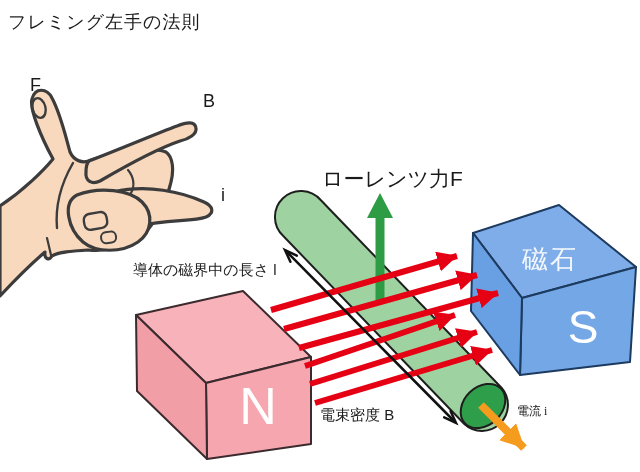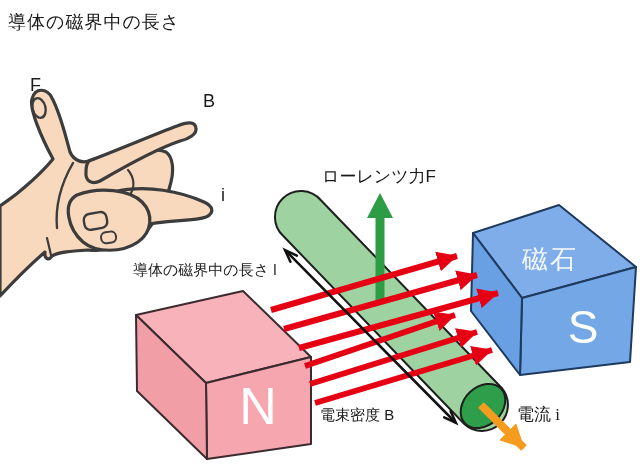--- a/index.html
+++ b/index.html
@@ -7,24 +7,24 @@
     position:relative;width:640px;height:472px;background:#ffffff;overflow:hidden;
     font-family:"Liberation Sans",sans-serif;color:#1a1a1a;
   }
   .canvas svg{position:absolute;left:0;top:0;}
   .lbl{position:absolute;white-space:nowrap;line-height:1.15;}
   .lbl-title{left:8px;top:12px;font-size:18px;letter-spacing:1px;}
   .lbl-formula{left:8px;top:37px;font-size:16px;}
   .lbl-f{left:30px;top:75px;font-size:18px;}
   .lbl-b{left:203px;top:91px;font-size:18px;}
   .lbl-i{left:221px;top:185px;font-size:18px;}
-  .lbl-lorentz{left:322px;top:167px;font-size:17px;text-align:right;}
+  .lbl-lorentz{left:322px;top:167px;font-size:21px;text-align:right;}
   .lbl-length{left:133px;top:261px;font-size:15px;}
   .lbl-flux{left:320px;top:406px;font-size:15px;}
-  .lbl-current{left:517px;top:405px;font-size:17px;font-family:Liberation Serif, serif;}
+  .lbl-current{left:517px;top:405px;font-size:12px;font-family:Liberation Serif, serif;}
   .lbl-n{left:258px;top:407px;font-size:52px;color:#ffffff;transform:translate(-50%,-50%);}
   .lbl-jishaku{left:550px;top:260px;font-size:26px;color:#f4f8fd;transform:translate(-50%,-50%);letter-spacing:2px;}
   .lbl-s{left:583px;top:327px;font-size:46px;color:#ffffff;transform:translate(-50%,-50%);}
 </style>
 </head>
 <body>
 
 <div class="canvas">
 
   <svg width="640" height="472" viewBox="0 0 640 472">
@@ -87,21 +87,21 @@
 
     <g stroke="#111" stroke-width="2.5" fill="none" stroke-linecap="round">
       <line x1="287" y1="252" x2="454" y2="421"></line>
       <polyline points="296.8,255.6 285,250 290.4,261.8"></polyline>
       <polyline points="444.2,417.4 456,423 450.6,411.2"></polyline>
     </g>
 
     <line x1="481" y1="405" x2="524" y2="448" stroke-width="8" marker-end="url(#orangehead)" stroke="#f59b1e"></line>
   </svg>
 
-  <div class="lbl lbl-title">導体の磁界中の長さ</div>
+  <div class="lbl lbl-title">フレミング左手の法則</div>
   <div class="lbl lbl-f">F</div>
   <div class="lbl lbl-b">B</div>
   <div class="lbl lbl-i">i</div>
   <div class="lbl lbl-lorentz">ローレンツ力F</div>
   <div class="lbl lbl-length">導体の磁界中の長さ l</div>
   <div class="lbl lbl-flux">電束密度 B</div>
   <div class="lbl lbl-current">電流 i</div>
   <div class="lbl lbl-n">N</div>
   <div class="lbl lbl-jishaku">磁石</div>
   <div class="lbl lbl-s">S</div>

